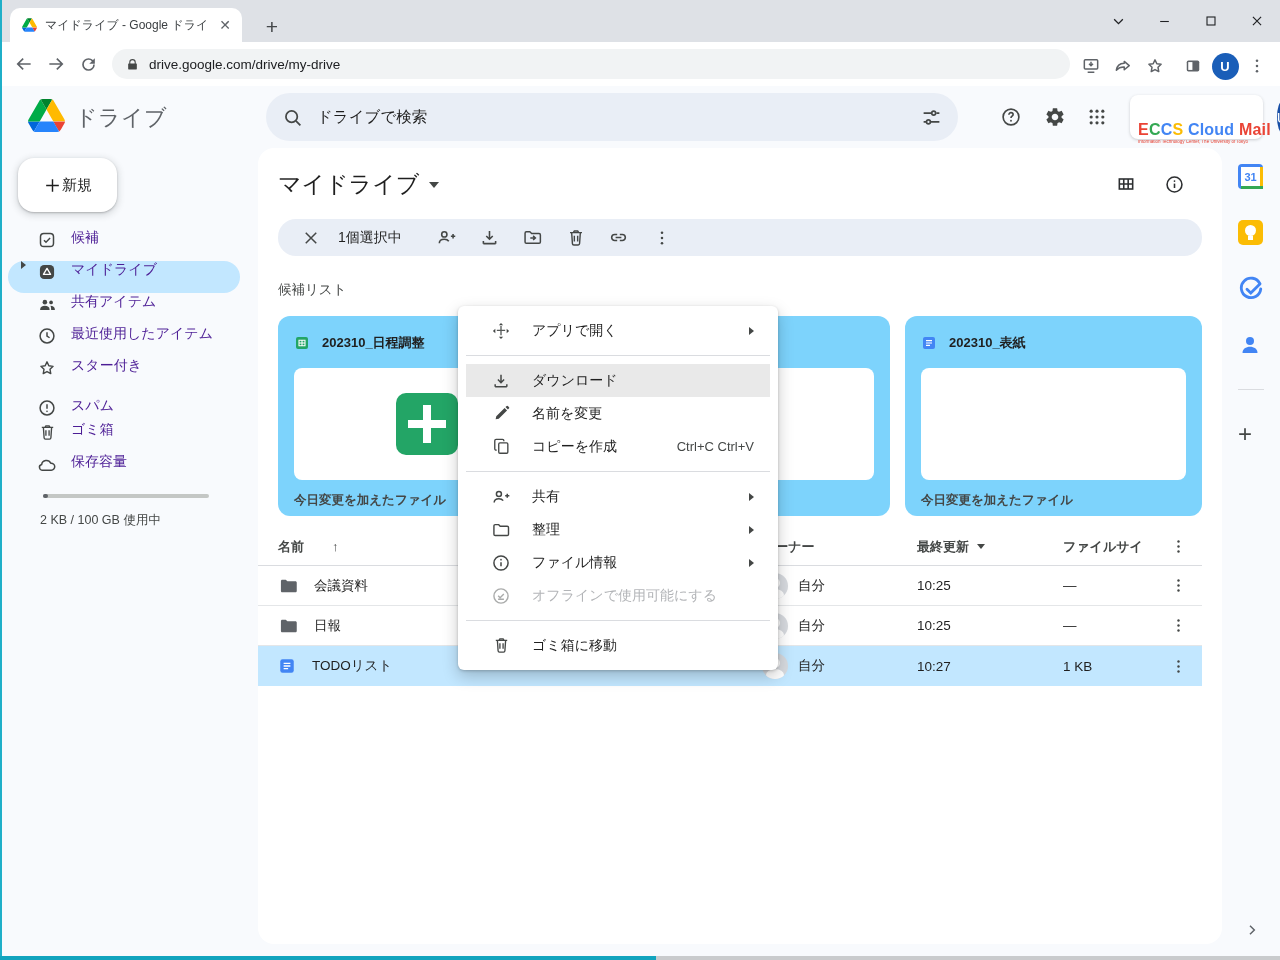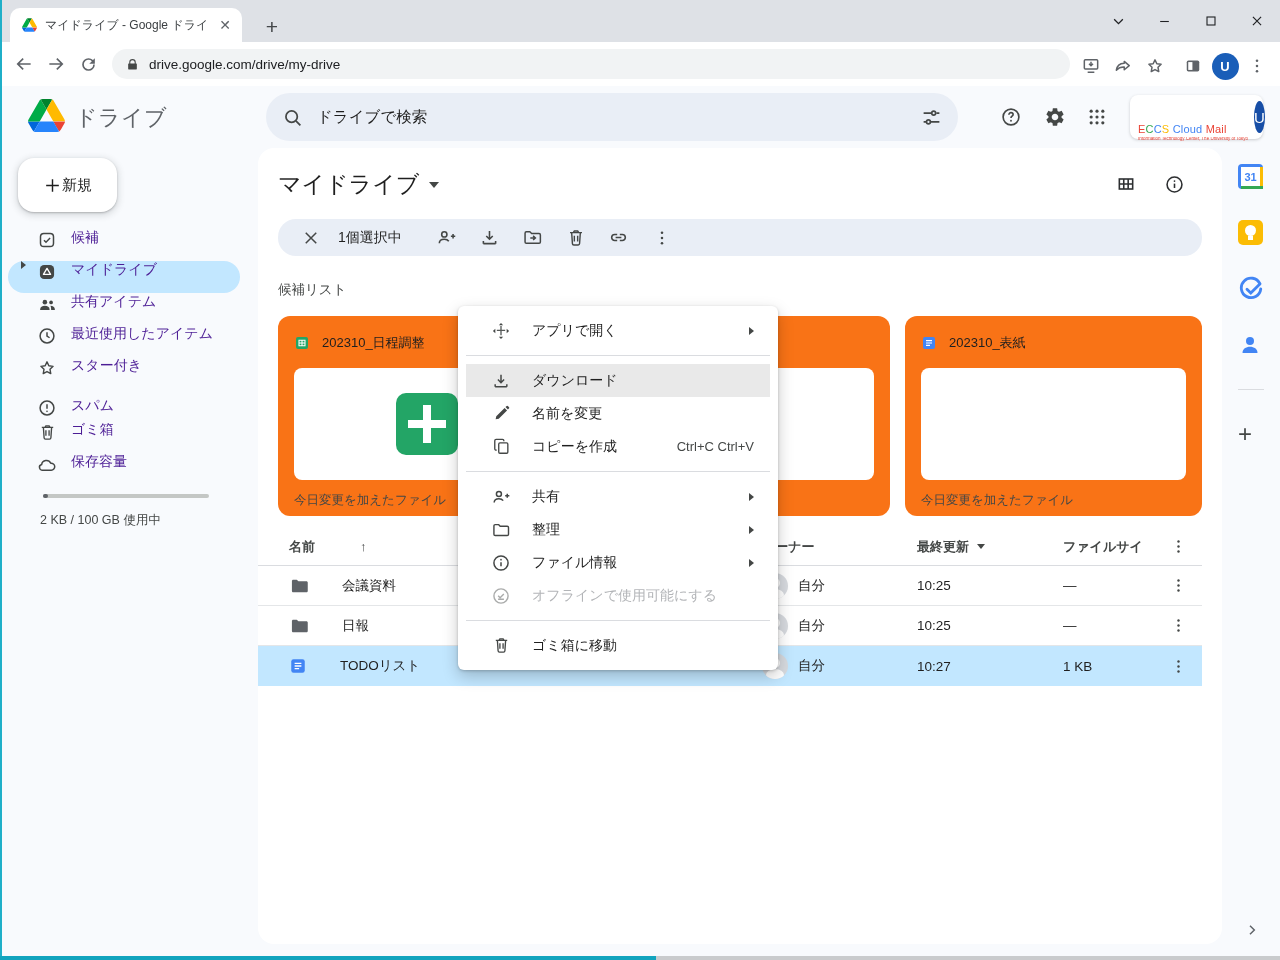--- a/index.html
+++ b/index.html
@@ -27,21 +27,21 @@
 
   
   .drive-appname { font-size:22px; color:#5f6368; letter-spacing:.5px; }
   .searchbar { left:266px; top:93px; width:692px; height:48px; background:#e9eef6; border-radius:24px;
                display:flex; align-items:center; padding:0 16px; gap:14px; }
   .search-ph { font-size:15.5px; color:#1f1f1f; flex:1; }
   .hdr-ic { width:40px; height:40px; border-radius:50%; display:flex; align-items:center; justify-content:center; color:#444746; }
   .badge { left:1130px; top:95px; width:133px; height:44px; background:#fff; border-radius:8px;
            box-shadow:0 1px 3px rgba(60,64,67,.25); display:flex; align-items:center; padding:0 5px 0 8px; gap:6px; }
   .badge-txt { flex:1; line-height:1; }
-  .badge-brand { font-size:11px; font-weight:normal; letter-spacing:.2px; white-space:nowrap;margin-top:32px; }
+  .badge-brand { font-size:16px; font-weight:bold; letter-spacing:.2px; white-space:nowrap;margin-top:32px; }
   .badge-sub { font-size:4.5px; color:#e94335; margin-top:2px; white-space:nowrap; overflow:hidden; }
   .badge-avatar { width:32px; height:32px; border-radius:50%; background:#174ea6; color:#fff; font-size:15px;
                   display:flex; align-items:center; justify-content:center; }
 
   
   .newbtn { left:18px; top:158px; width:99px; height:54px; background:#fff; border-radius:16px;
             box-shadow:0 1px 2px rgba(60,64,67,.3),0 2px 6px 2px rgba(60,64,67,.15);
             display:flex; align-items:center; justify-content:center; font-size:15px; }
   .nav-item { left:8px; width:232px; height:32px; border-radius:16px; display:flex; padding-left:28px; gap:13px; font-size:14px; color:#4c1d95; }
   .nav-item.sel { background:#c2e7ff; }
@@ -55,34 +55,34 @@
   .main-panel { left:258px; top:148px; width:964px; height:796px; background:#fff; border-radius:16px; }
   .page-title { left:20px; top:21px; font-size:23px; color:#1f1f1f; display:flex; align-items:center; gap:10px; }
   .caret-down { width:0; height:0; border-top:6px solid #444746; border-left:5px solid transparent; border-right:5px solid transparent; }
   .title-ic { width:40px; height:40px; display:flex; align-items:center; justify-content:center; color:#2d2f31; }
   .sel-toolbar { left:20px; top:71px; width:924px; height:37px; background:#e9eef6; border-radius:18px;
                  display:flex; align-items:center; padding:0 6px 0 16px; color:#444746; }
   .tb-ic { width:34px; height:34px; display:flex; align-items:center; justify-content:center; border-radius:50%; color:#444746; }
   .sel-count { font-size:14px; color:#1f1f1f; margin:0 14px 0 10px; }
   .sec-label { left:20px; top:133px; font-size:13.5px; color:#444746; }
 
-  .card { top:168px; width:297px; height:200px; background:#f97316; border-radius:12px; }
+  .card { top:168px; width:297px; height:200px; background:#7dd3fc; border-radius:12px;font-weight:bold; }
   .card-head { display:flex; align-items:center; gap:12px; padding:18px 16px 16px 16px; font-size:13px; color:#1f1f1f; }
   .card-prev { position:absolute; left:16px; top:52px; width:265px; height:112px; background:#fff; border-radius:8px;
                display:flex; align-items:center; justify-content:center; }
   .card-foot { position:absolute; left:16px; top:176px; font-size:12.5px; color:#444746; }
   .sheets-big { width:62px; height:62px; background:#23a566; border-radius:10px; position:relative; }
   .sheets-big:before { content:""; position:absolute; left:12px; top:27px; width:38px; height:8px; background:#fff; }
   .sheets-big:after  { content:""; position:absolute; left:27px; top:12px; width:8px; height:38px; background:#fff; }
 
   .tbl-head { left:0; top:380px; width:944px; height:38px; border-bottom:1px solid #dadce0; font-size:13px; color:#444746; font-weight:bold; }
   .tbl-row  { left:0; width:944px; height:40px; border-bottom:1px solid #e4e6e8; font-size:13.5px; }
   .tbl-row.sel { background:#c2e7ff; border-bottom:none; }
   .cell { position:absolute; top:0; height:100%; display:flex; align-items:center; }
-  .c-name  { left:20px; gap:33px;margin-left:11px; }
+  .c-name  { left:20px; gap:16px; }
   .c-owner { left:504px; gap:10px; }
   .c-mod   { left:659px; }
   .c-size  { left:805px; }
   .c-menu  { left:902px; width:36px; justify-content:center; color:#444746; }
   .owner-av { width:26px; height:26px; border-radius:50%; background:#d7dadf; position:relative; overflow:hidden; }
   .owner-av:before { content:""; position:absolute; left:8px; top:5px; width:10px; height:10px; border-radius:50%; background:#fff; }
   .owner-av:after  { content:""; position:absolute; left:4px; top:16px; width:18px; height:12px; border-radius:50%; background:#fff; }
   .sort-asc { font-size:13px; margin-left:12px; color:#444746; }
   .sort-desc { width:0; height:0; border-top:5px solid #444746; border-left:4px solid transparent; border-right:4px solid transparent; margin-left:8px; display:inline-block; }
 

